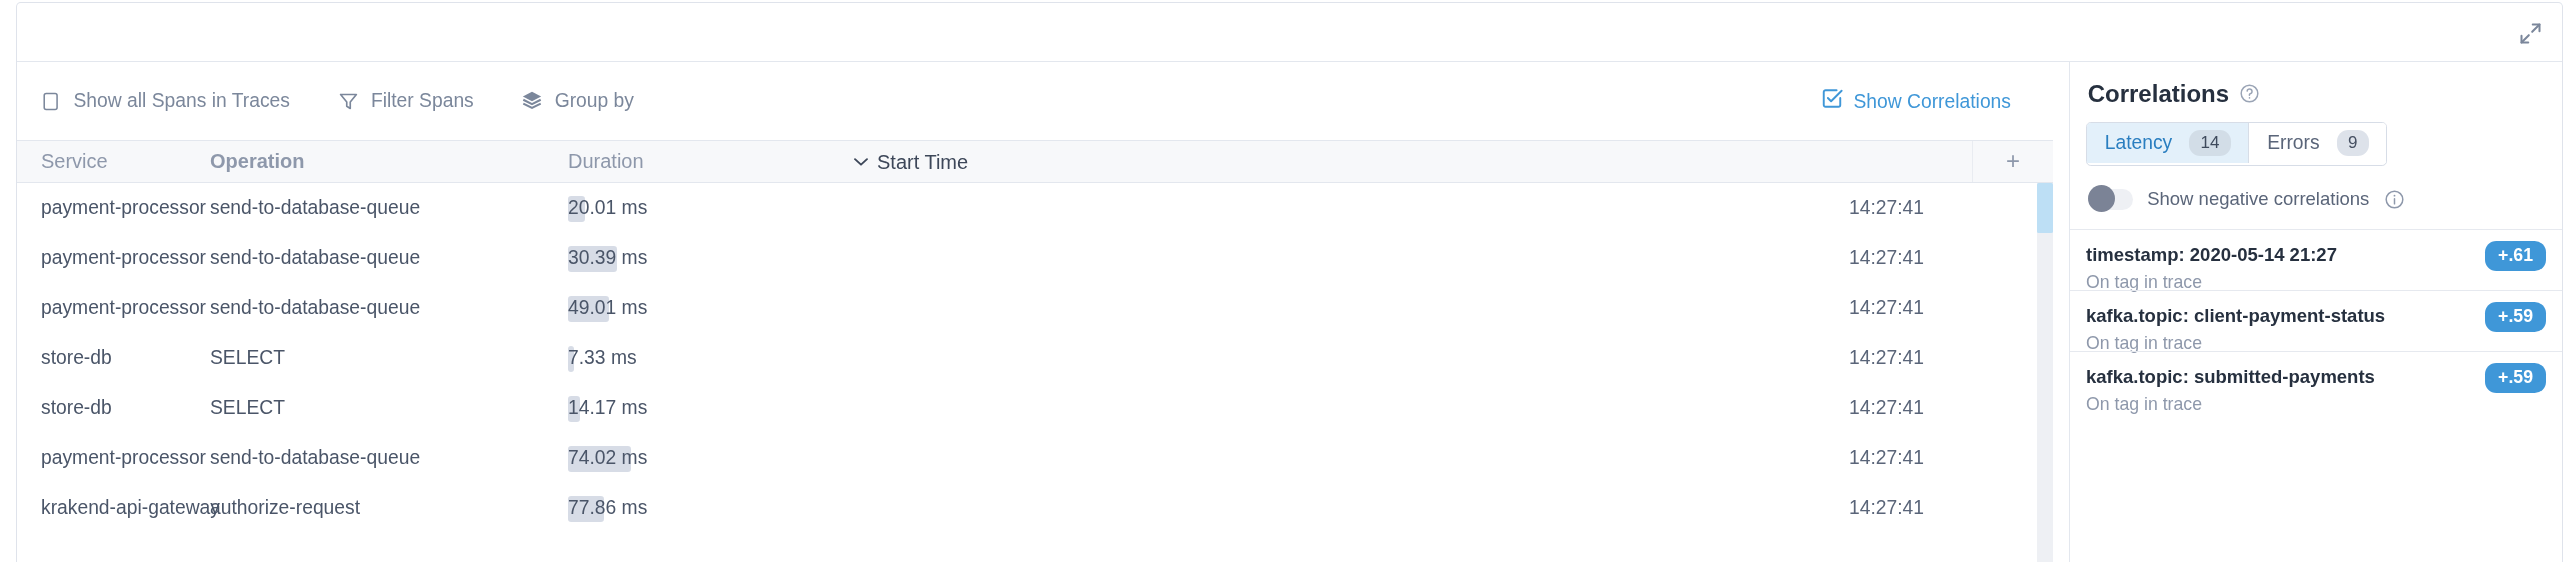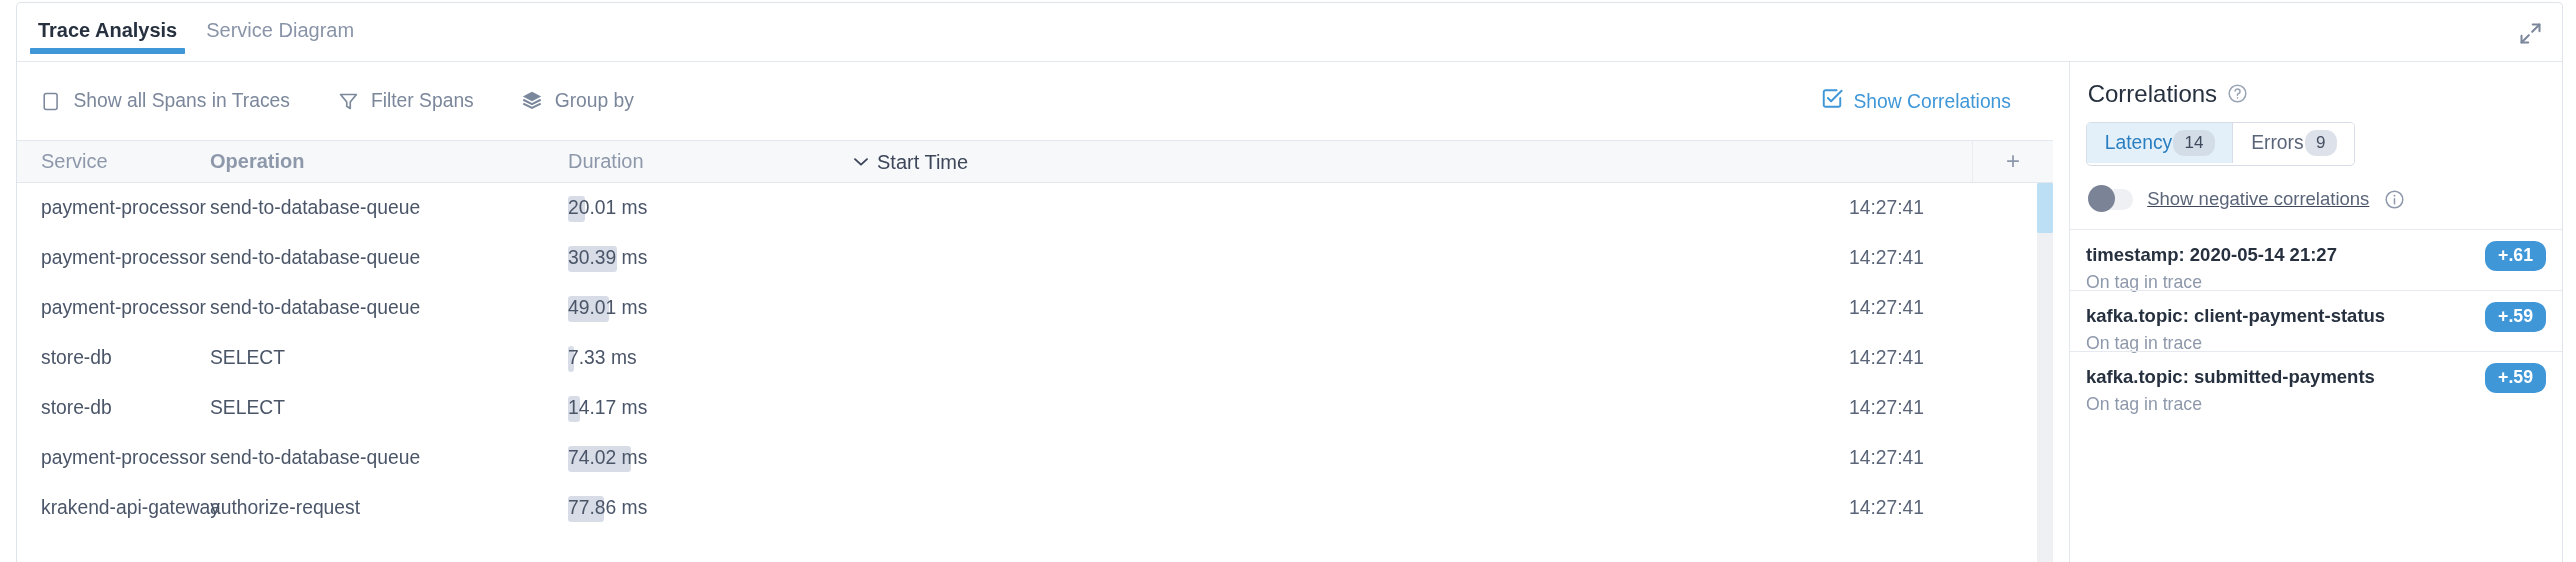--- a/index.html
+++ b/index.html
@@ -280,21 +280,21 @@
     border-radius: 1.6px;
     cursor: pointer;
   }
 
   
   .corr-title {
     position: absolute;
     left: 17.7px;
     top: 17.7px;
     font-size: 24px;
-    font-weight: 400;
+    font-weight: 700;
     color: #26303f;
     display: flex;
     align-items: center;
     gap: 9.7px;
     white-space: nowrap;
   }
   .help-ico { color: #9aa4b5; display:flex; align-items:center;}
 
   .seg {
     position: absolute;
@@ -302,21 +302,21 @@
     top: 60px;
     height: 42px;
     display: flex;
     border: 0.8px solid #d7dde7;
     border-radius: 4.8px;
     overflow: hidden;
   }
   .seg-btn {
     display: flex;
     align-items: center;
-    gap: 1px;
+    gap: 17px;
     padding: 0 17.7px;
     height: 40px;
     font-size: 19.3px;
     color: #5a6579;
     background: #ffffff;
     cursor: pointer;
     white-space: nowrap;
   }
   .seg-btn + .seg-btn { border-left: 0.8px solid #d7dde7; }
   .seg-btn.active { background: #e3f0fa; color: #2a7ec0; }
@@ -331,21 +331,20 @@
   .seg-btn.active .seg-count { background: #d2dde7; color: #3e4a5c; }
 
   .neg-row {
     position: absolute;
     left: 17.7px;
     top: 121px;
     display: flex;
     align-items: center;
     gap: 14.5px;
     height: 32px;
-    text-decoration: underline;
   }
   .switch {
     position: relative;
     width: 45px;
     height: 21px;
     background: #eef0f4;
     border-radius: 10.5px;
     cursor: pointer;
     flex: none;
   }
@@ -400,28 +399,20 @@
     padding: 3.2px 13px;
     line-height: 1.3;
   }
 </style>
 </head>
 <body>
 
 <div id="app">
 
   <div class="tabbar">
-    <div class="tabs">
-      <div class="tab active">
-        <span>Trace Analysis</span>
-      </div>
-      <div class="tab">
-        <span>Service Diagram</span>
-      </div>
-    </div>
     <div class="expand-btn">
       <svg width="27" height="27" viewBox="0 0 24 24" fill="none" stroke="currentColor" stroke-width="1.8" stroke-linecap="round" stroke-linejoin="round">
         <polyline points="14,4 20,4 20,10"></polyline>
         <line x1="20" y1="4" x2="13.5" y2="10.5"></line>
         <polyline points="10,20 4,20 4,14"></polyline>
         <line x1="4" y1="20" x2="10.5" y2="13.5"></line>
       </svg>
     </div>
   </div>
   <div class="tab-underline"></div>

